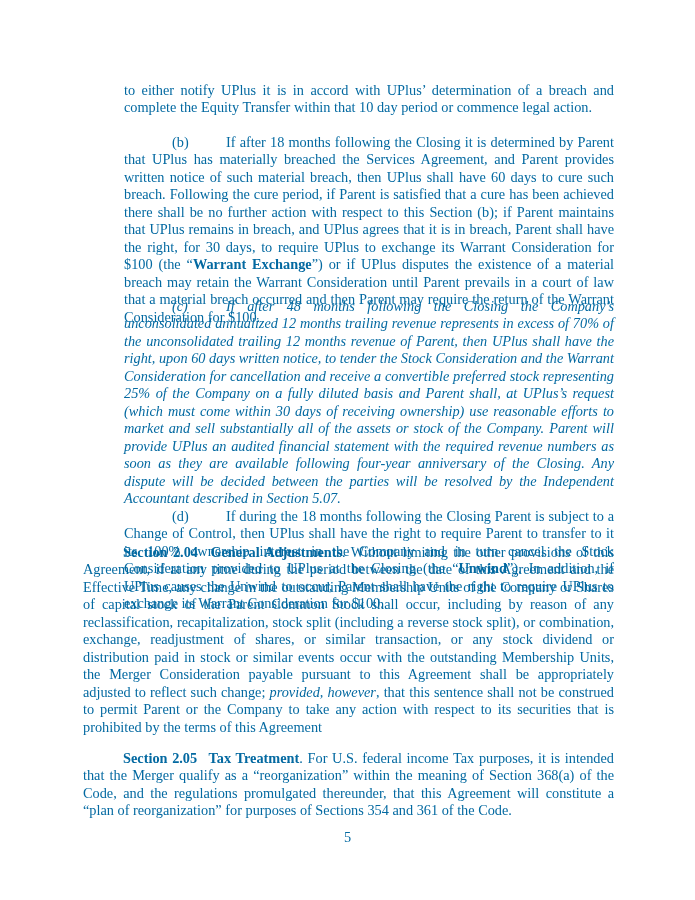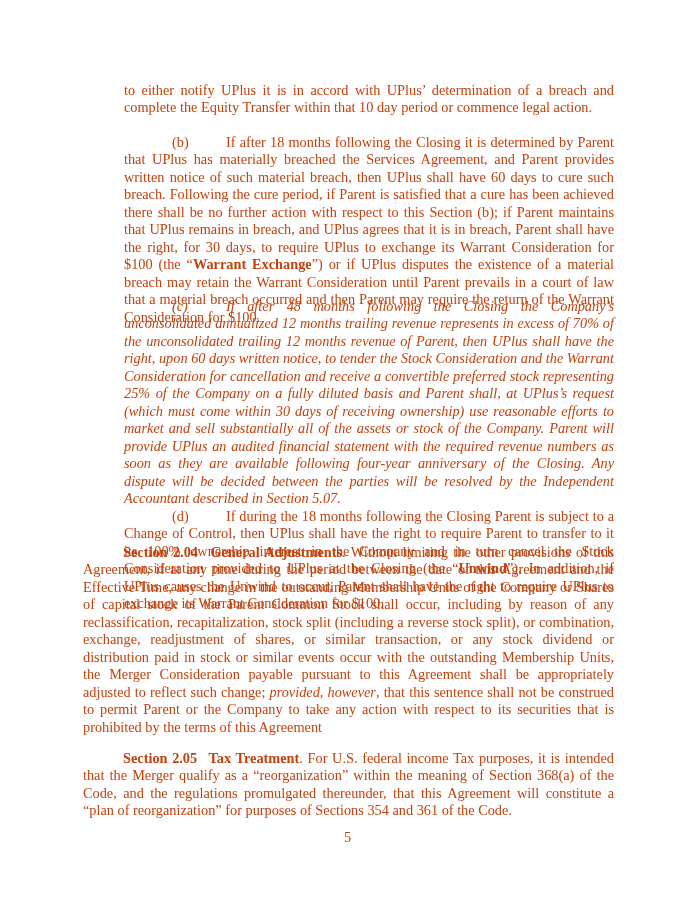--- a/index.html
+++ b/index.html
@@ -1,19 +1,19 @@
 <!DOCTYPE html>
 <html><head>
   <meta charset="utf-8">
   <style>
     html, body { margin: 0; padding: 0; background: #ffffff; }
     body { width: 695px; height: 900px; overflow: hidden; position: relative; }
     .page {
       position: absolute; left: 0; top: 0; width: 695px; height: 900px;
-      background: #ffffff; color: #c2410c;
+      background: #ffffff; color: #0369a1;
       font-family: "Liberation Serif", serif;
       font-size: 14.3px; line-height: 17.45px;
     }
     .para { position: absolute; text-align: justify; margin: 0; }
     .sub { left: 124px; width: 490px; }
     .sec { left: 83px; width: 531px; }
     .label { display: inline-block; margin-left: 48px; width: 54px; }
     .sec-head { font-weight: bold; margin-left: 40px; }
     .sec-head .num { margin-right: 7px; }
     b { font-weight: bold; }

